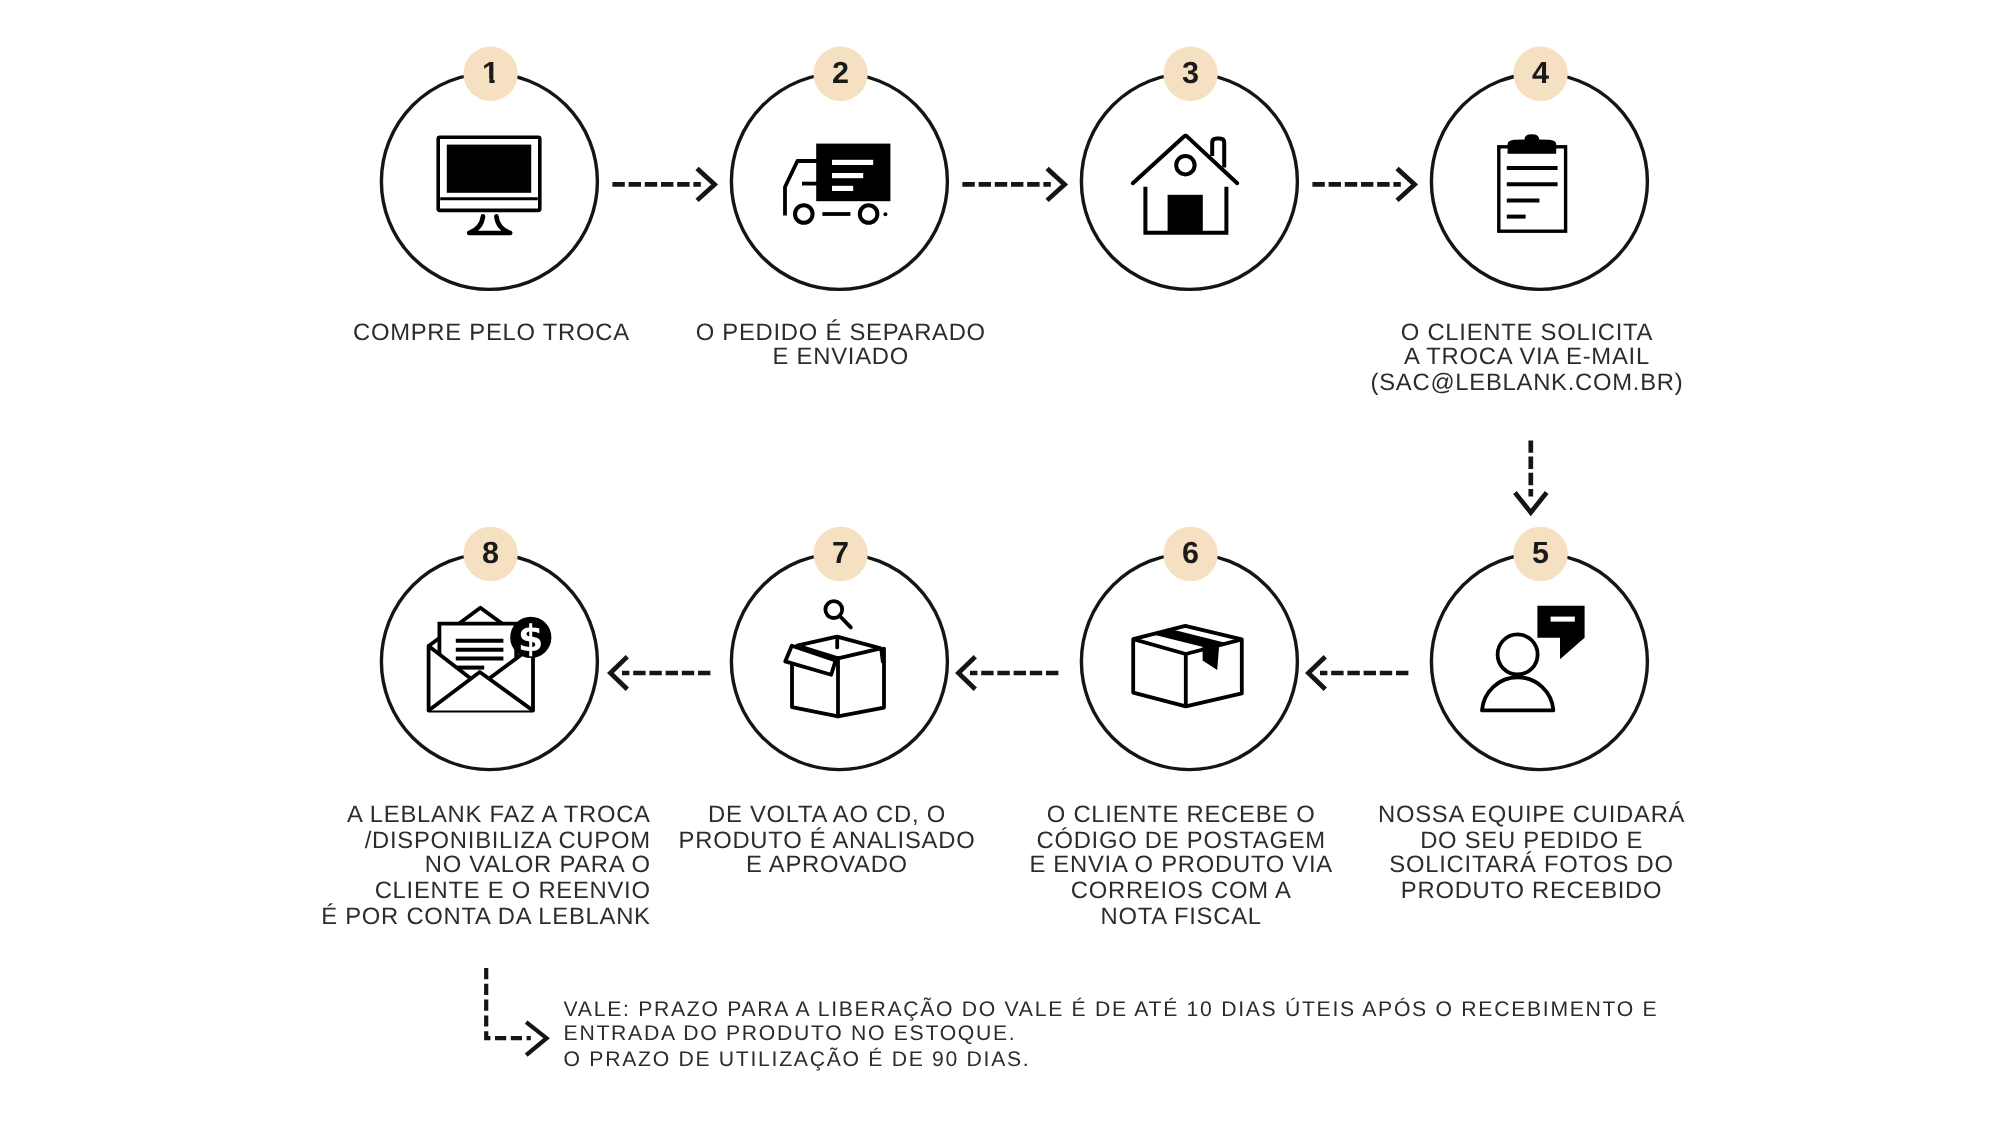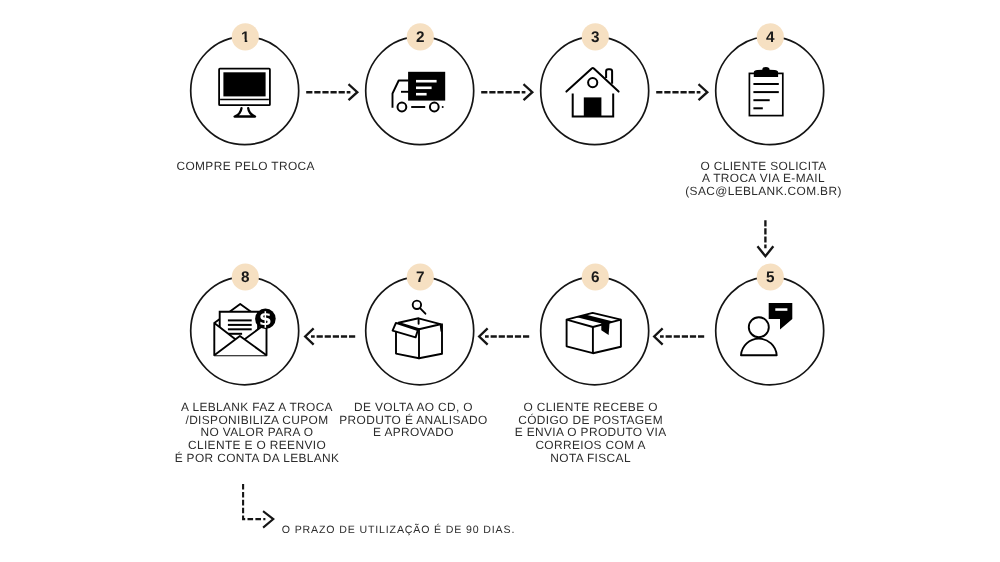--- a/index.html
+++ b/index.html
@@ -181,33 +181,41 @@
       <text x="245.3" y="281.7">8</text>
       <text x="420.3" y="281.7">7</text>
       <text x="595.3" y="281.7">6</text>
       <text x="770.3" y="281.7">5</text>
     </g>
   </g>
 
 </svg>
 
 <div class="cap" style="left:245.7px;top:159.6px;">COMPRE PELO TROCA</div>
+<div class="cap" style="left:420.4px;top:159.6px;">O PEDIDO É SEPARADO
+E ENVIADO</div>
 <div class="cap" style="left:763.5px;top:159.6px;text-align:center;">O CLIENTE SOLICITA
 A TROCA VIA E-MAIL
 (SAC@LEBLANK.COM.BR)</div>
 
-<div class="cap" style="left:257px;top:400.8px;">A LEBLANK FAZ A TROCA
+<div class="cap" style="left:243px;top:400.8px;text-align:right;">A LEBLANK FAZ A TROCA
 /DISPONIBILIZA CUPOM
 NO VALOR PARA O
 CLIENTE E O REENVIO
 É POR CONTA DA LEBLANK</div>
 <div class="cap" style="left:590.6px;top:400.8px;">O CLIENTE RECEBE O
 CÓDIGO DE POSTAGEM
 E ENVIA O PRODUTO VIA
 CORREIOS COM A
 NOTA FISCAL</div>
 <div class="cap" style="left:413.5px;top:400.8px;">DE VOLTA AO CD, O
 PRODUTO É ANALISADO
 E APROVADO</div>
-
+<div class="cap" style="left:765.8px;top:400.8px;">NOSSA EQUIPE CUIDARÁ
+DO SEU PEDIDO E
+SOLICITARÁ FOTOS DO
+PRODUTO RECEBIDO</div>
+
+<div class="note" style="left:281.8px;top:499.0px;">VALE: PRAZO PARA A LIBERAÇÃO DO VALE É DE ATÉ 10 DIAS ÚTEIS APÓS O RECEBIMENTO E</div>
+<div class="note" style="left:281.8px;top:511.3px;">ENTRADA DO PRODUTO NO ESTOQUE.</div>
 <div class="note" style="left:281.8px;top:523.6px;">O PRAZO DE UTILIZAÇÃO É DE 90 DIAS.</div>
 
 </div>
 
 </body></html>

